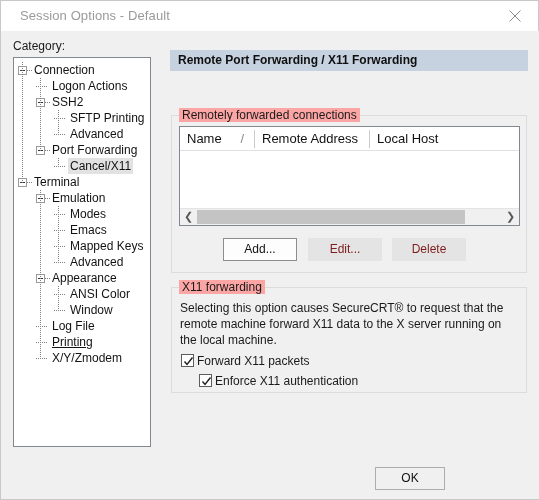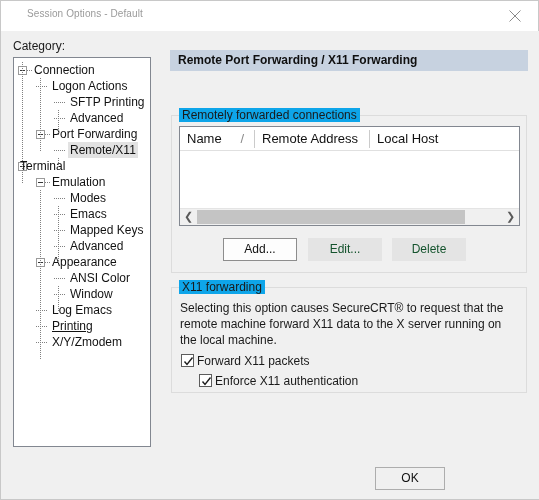--- a/index.html
+++ b/index.html
@@ -30,22 +30,22 @@
   .titlebar {
     position: absolute;
     left: 0; top: 0;
     width: 537px;
     height: 30px;
     background: #ffffff;
     box-sizing: border-box;
   }
   .titlebar-text {
     position: absolute;
-    left: 26px; top: 7px;
-    font-size: 10px;
+    left: 19px; top: 7px;
+    font-size: 13px;
     color: #9a9a9a;
     white-space: nowrap;
     letter-spacing: .1px;
   }
   .close-btn {
     position: absolute;
     right: 0; top: 0;
     width: 45px; height: 29px;
     background: transparent;
   }
@@ -150,21 +150,21 @@
   }
 
   .group {
     position: absolute;
     border: 1px solid #dcdcdc;
     box-sizing: border-box;
   }
   .group > .legend {
     position: absolute;
     top: -8px; left: 7px;
-    background: #0ea5e9;
+    background: #fca5a5;
     padding: 0 3px;
     font-size: 12px;
     color: #1a1a1a;
     white-space: nowrap;
   }
 
   #group-remote { left: 169px; top: 84px; width: 356px; height: 158px; }
   #group-x11    { left: 169px; top: 256px; width: 356px; height: 106px; }
 
   
@@ -256,21 +256,21 @@
     background: #f0f0f0;
     border: 1px solid #adadad;
     box-sizing: border-box;
     white-space: nowrap;
   }
   .btn.enabled {
     background: #fdfdfd;
     border-color: #8d8d8d;
   }
   .btn.disabled {
-    color: #14532d;
+    color: #7f1d1d;
     background: #e4e4e4;
     border-color: #e4e4e4;
   }
   #btn-add    { left: 221px; top: 207px; width: 74px; }
   #btn-edit   { left: 306px; top: 207px; width: 74px; }
   #btn-delete { left: 390px; top: 207px; width: 74px; }
 
   #btn-ok     { left: 373px; top: 436px; width: 70px; }
   #btn-cancel { left: 452px; top: 436px; width: 70px; }
 
@@ -329,40 +329,45 @@
           <div class="tnode">
             <div class="hline" style="left: 13px; width: 5px;"></div>
             <div class="exp" style="left: 4px;"></div>
             <span class="lbl" style="left: 18px;">Connection</span>
           </div>
           <div class="tnode">
             <div class="hline" style="left: 22px; width: 11px;"></div>
             <span class="lbl" style="left: 36px; text-align: right;">Logon Actions</span>
           </div>
           <div class="tnode">
+            <div class="hline" style="left: 31px; width: 5px;"></div>
+            <div class="exp" style="left: 22px;"></div>
+            <span class="lbl" style="left: 36px;">SSH2</span>
+          </div>
+          <div class="tnode">
             <div class="hline" style="left: 40px; width: 11px;"></div>
             <span class="lbl" style="left: 54px;">SFTP Printing</span>
           </div>
           <div class="tnode">
             <div class="hline" style="left: 40px; width: 11px;"></div>
             <span class="lbl" style="left: 54px;">Advanced</span>
           </div>
           <div class="tnode">
             <div class="hline" style="left: 31px; width: 5px;"></div>
             <div class="exp" style="left: 22px;"></div>
             <span class="lbl" style="left: 36px;">Port Forwarding</span>
           </div>
           <div class="tnode sel">
             <div class="hline" style="left: 40px; width: 11px;"></div>
-            <span class="lbl" style="left: 54px;">Remote/X11</span>
+            <span class="lbl" style="left: 54px;">Cancel/X11</span>
           </div>
           <div class="tnode">
             <div class="hline" style="left: 13px; width: 5px;"></div>
             <div class="exp" style="left: 4px;"></div>
-            <span class="lbl" style="left: 4px;">Terminal</span>
+            <span class="lbl" style="left: 18px;">Terminal</span>
           </div>
           <div class="tnode">
             <div class="hline" style="left: 31px; width: 5px;"></div>
             <div class="exp" style="left: 22px;"></div>
             <span class="lbl" style="left: 36px;">Emulation</span>
           </div>
           <div class="tnode">
             <div class="hline" style="left: 40px; width: 11px;"></div>
             <span class="lbl" style="left: 54px;">Modes</span>
           </div>
@@ -386,21 +391,21 @@
           <div class="tnode">
             <div class="hline" style="left: 40px; width: 11px;"></div>
             <span class="lbl" style="left: 54px;">ANSI Color</span>
           </div>
           <div class="tnode">
             <div class="hline" style="left: 40px; width: 11px;"></div>
             <span class="lbl" style="left: 54px;">Window</span>
           </div>
           <div class="tnode">
             <div class="hline" style="left: 22px; width: 11px;"></div>
-            <span class="lbl" style="left: 36px;">Log Emacs</span>
+            <span class="lbl" style="left: 36px;">Log File</span>
           </div>
           <div class="tnode">
             <div class="hline" style="left: 22px; width: 11px;"></div>
             <span class="lbl" style="left: 36px; text-decoration: underline;">Printing</span>
           </div>
           <div class="tnode">
             <div class="hline" style="left: 22px; width: 11px;"></div>
             <span class="lbl" style="left: 36px;">X/Y/Zmodem</span>
           </div>
           <div style="position: absolute; left: 0px; top: 0px; width: 100%; height: 100%; pointer-events: none;">

